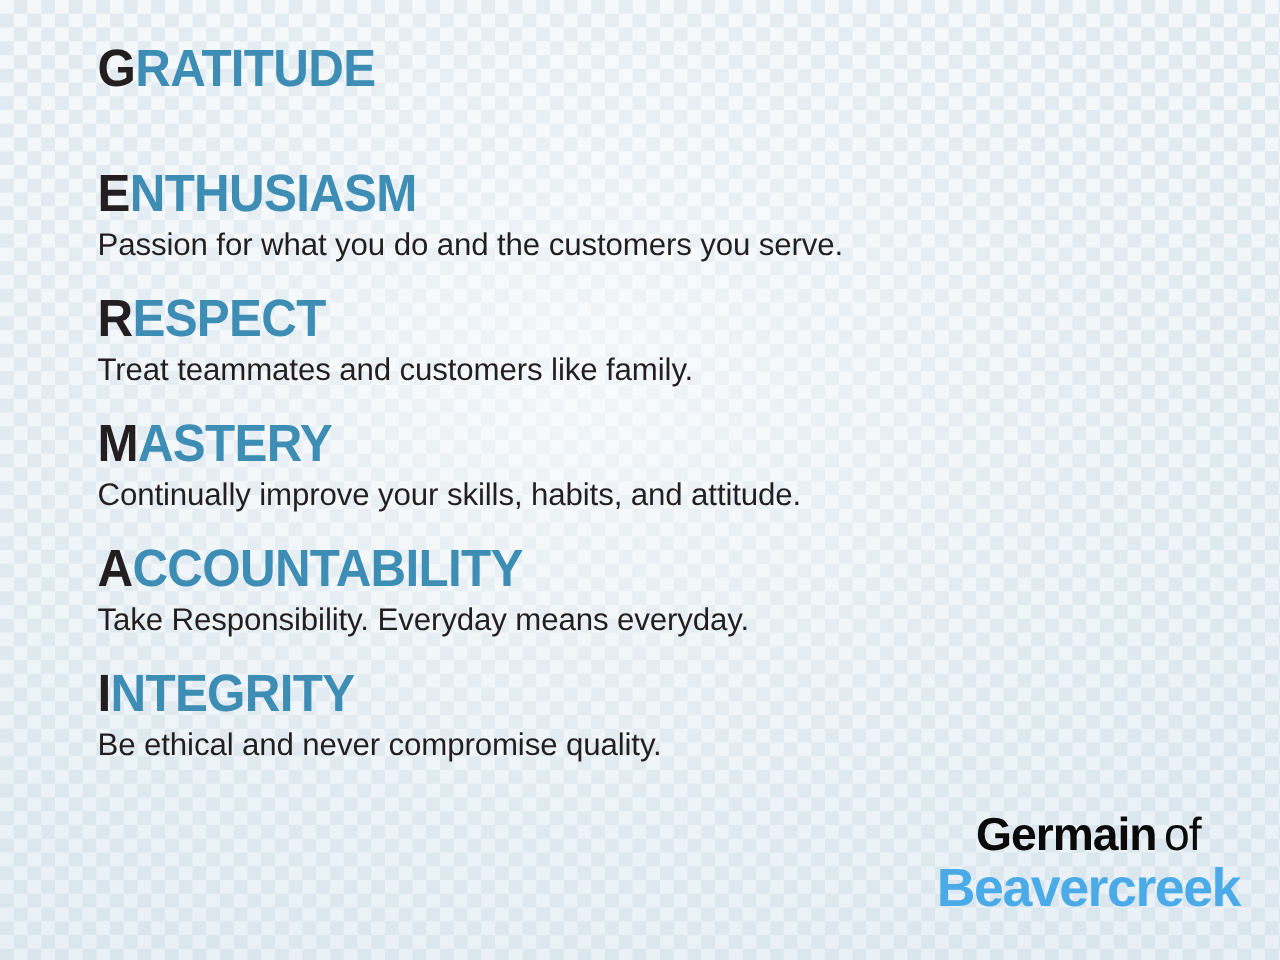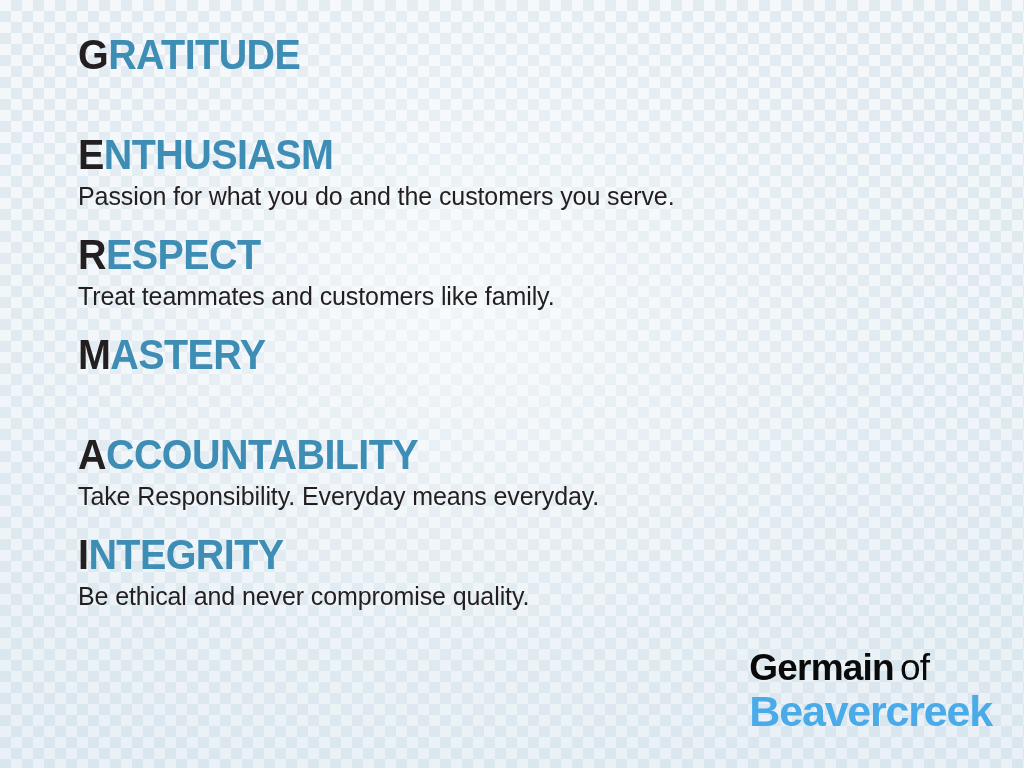--- a/index.html
+++ b/index.html
@@ -78,21 +78,21 @@
     padding: 0;
     margin-top: 2px;
     letter-spacing: -0.1px;
   }
 
   
   #brand-logo {
     position: absolute;
     right: 32px;
     bottom: 34px;
-    text-align: left;
+    text-align: center;
     z-index: 3;
     line-height: 1;
   }
 
   .brand-line-top {
     font-family: "Liberation Sans", sans-serif;
     font-size: 37px;
     line-height: 40px;
     color: #0a0a0a;
     letter-spacing: -0.8px;
@@ -133,20 +133,21 @@
       <div class="value-desc">Passion for what you do and the customers you serve.</div>
     </div>
 
     <div class="value-entry">
       <div class="value-heading"><span class="initial">R</span><span class="rest">ESPECT</span></div>
       <div class="value-desc">Treat teammates and customers like family.</div>
     </div>
 
     <div class="value-entry">
       <div class="value-heading"><span class="initial">M</span><span class="rest">ASTERY</span></div>
+      <div class="value-desc">Continually improve your skills, habits, and attitude.</div>
     </div>
 
     <div class="value-entry">
       <div class="value-heading"><span class="initial">A</span><span class="rest">CCOUNTABILITY</span></div>
       <div class="value-desc">Take Responsibility. Everyday means everyday.</div>
     </div>
 
     <div class="value-entry">
       <div class="value-heading"><span class="initial">I</span><span class="rest">NTEGRITY</span></div>
       <div class="value-desc">Be ethical and never compromise quality.</div>

